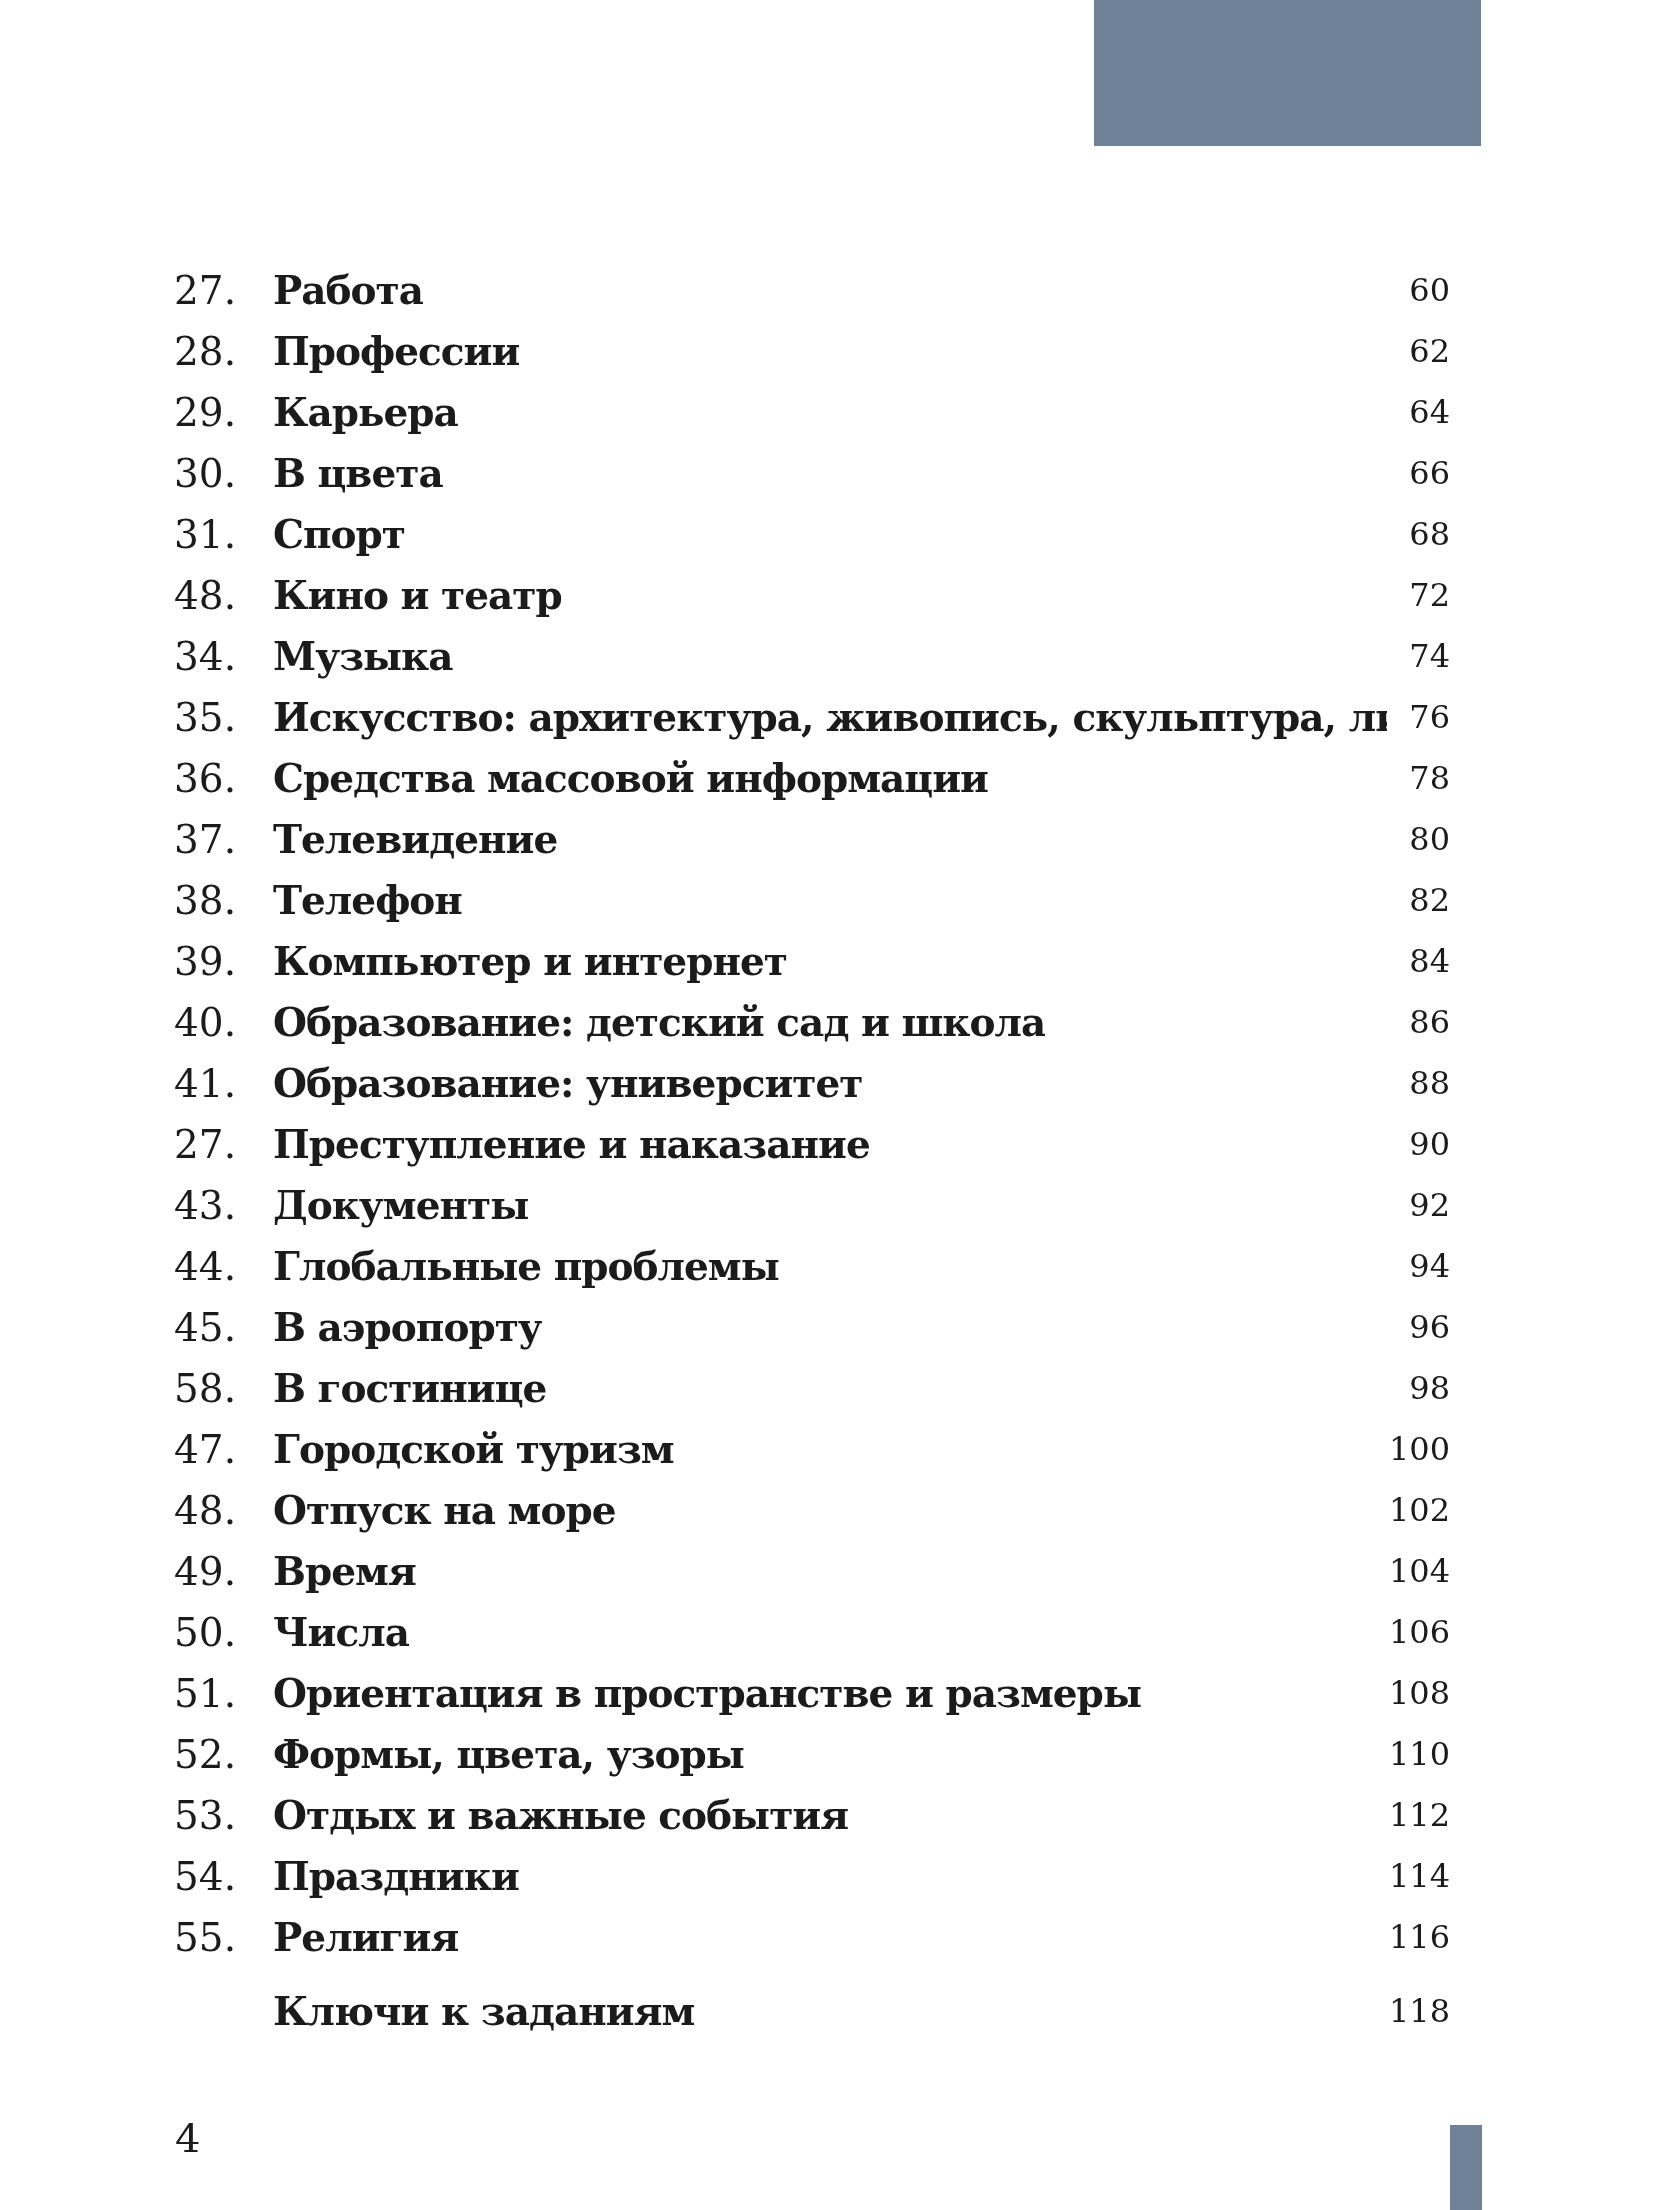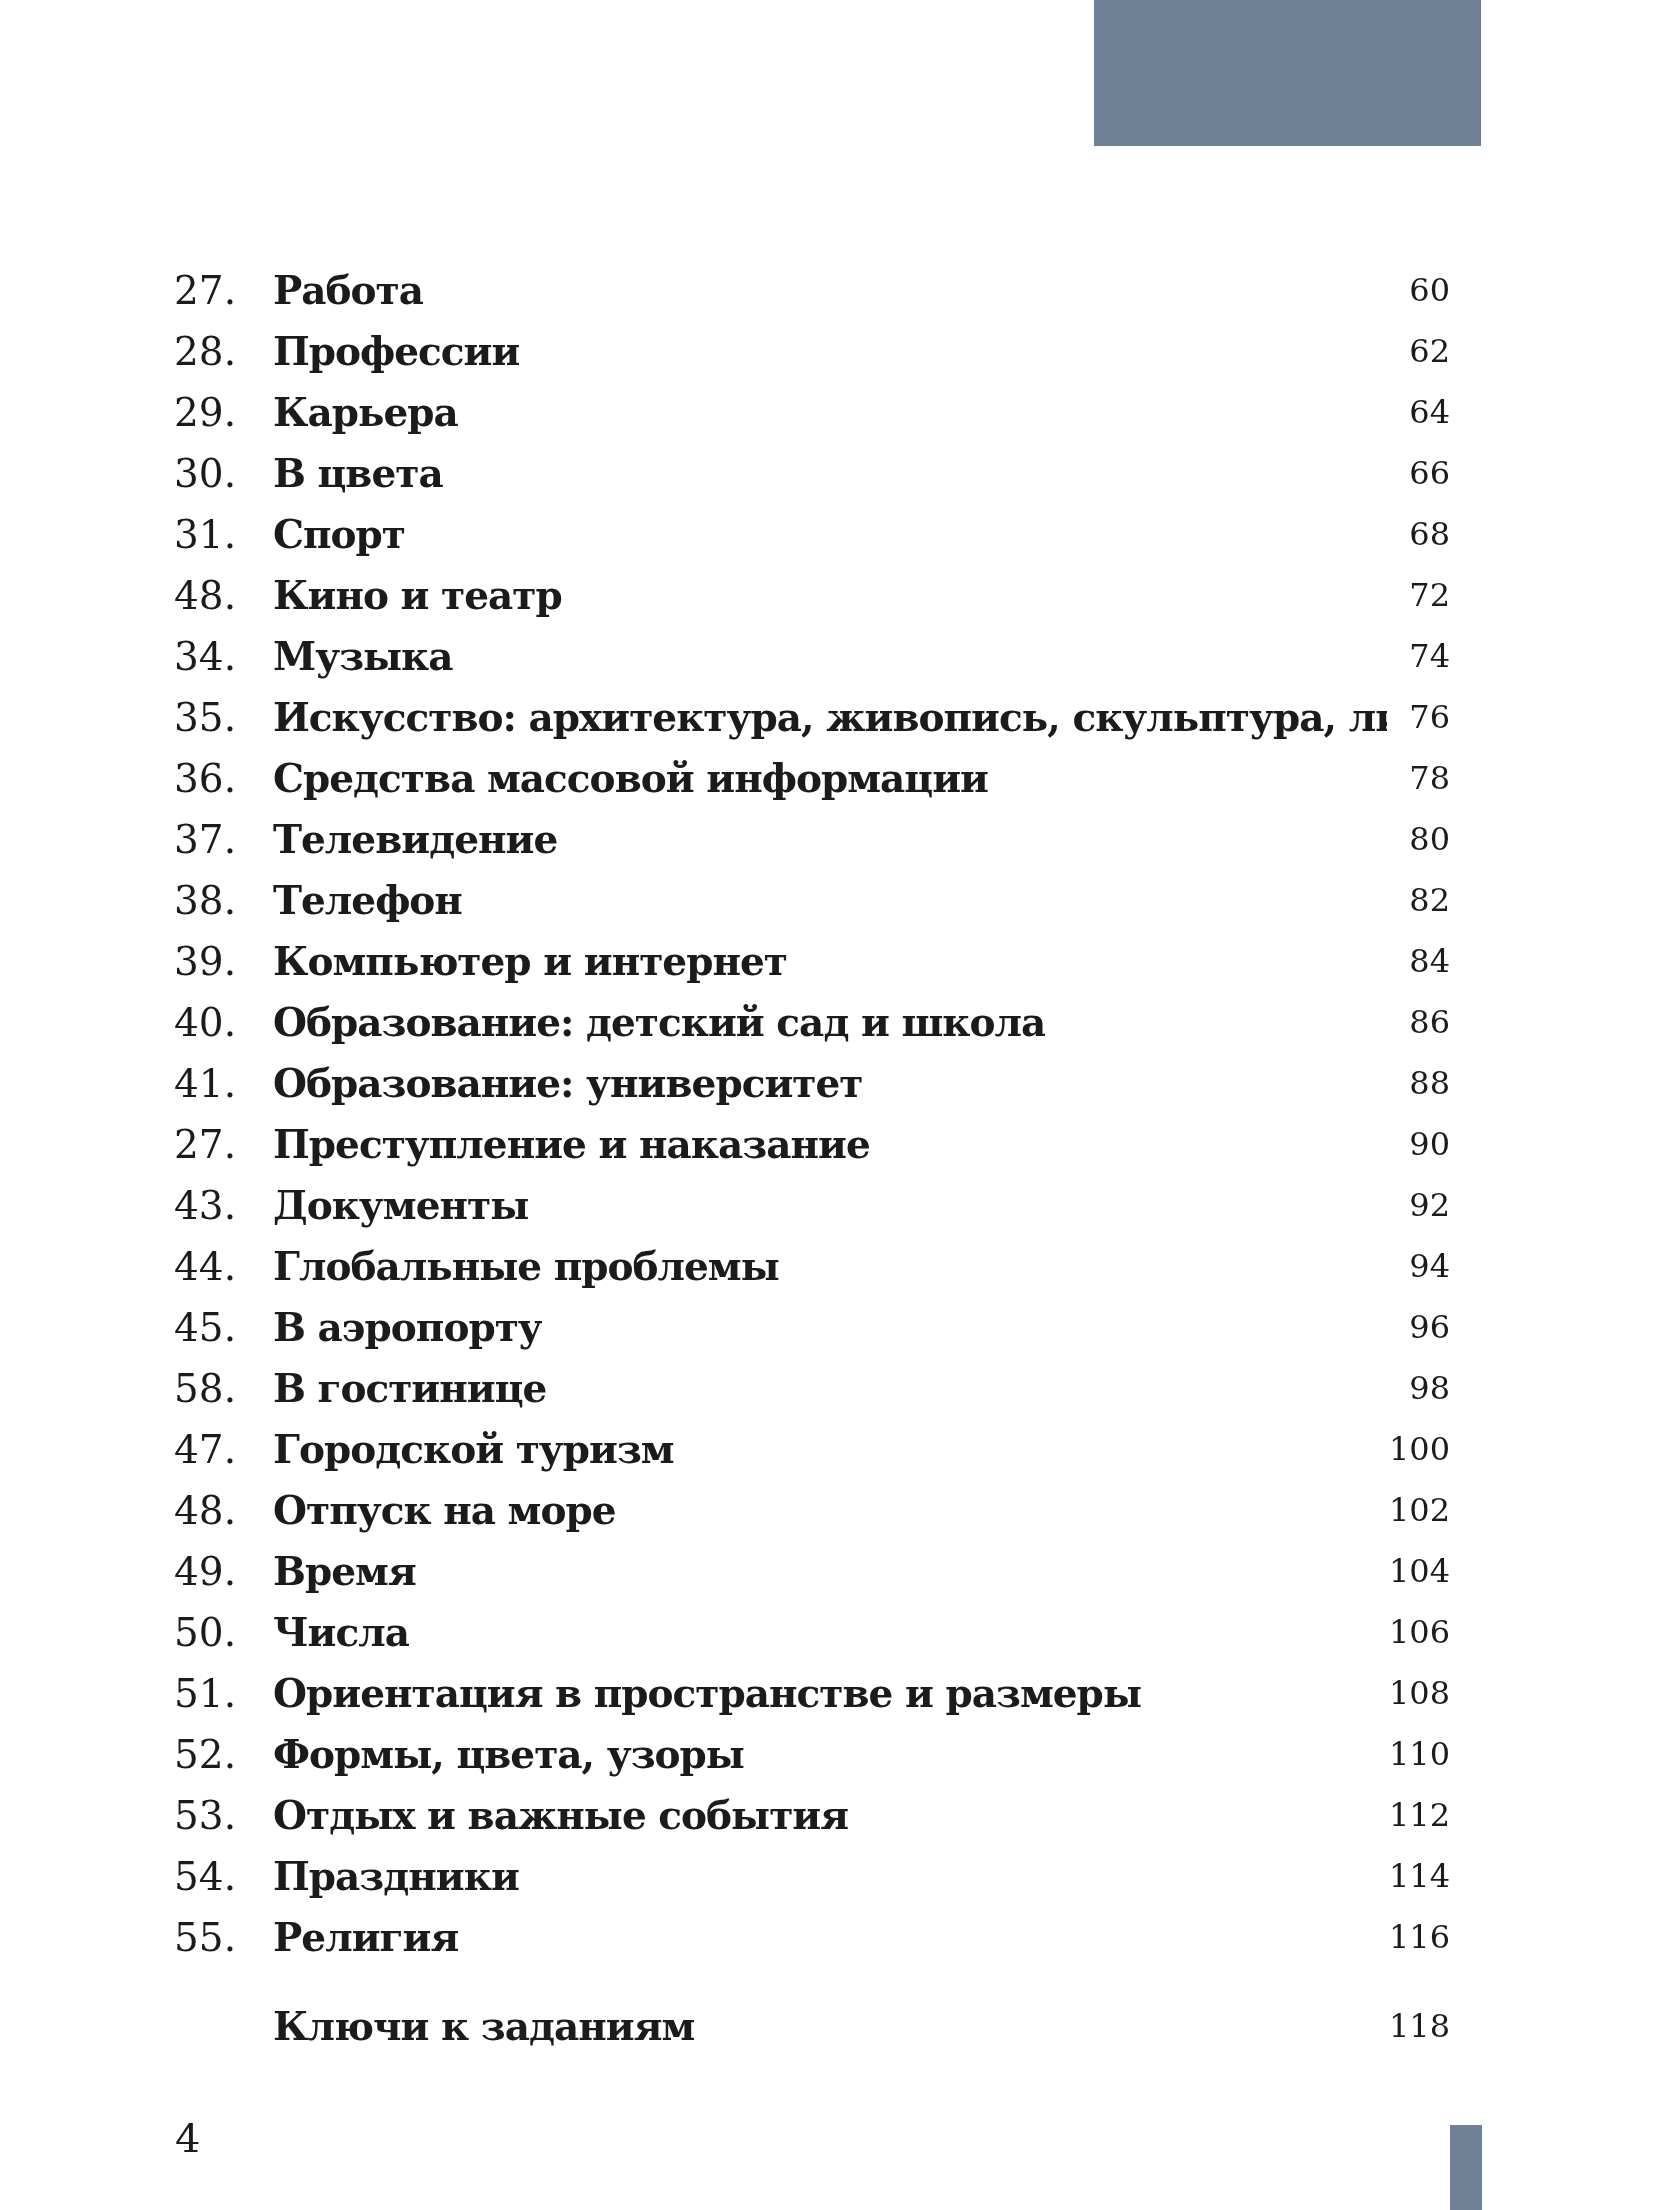--- a/index.html
+++ b/index.html
@@ -71,21 +71,21 @@
   }
   .toc-row .page {
     flex: 0 0 auto;
     padding-left: 4.9px;
     font-size: 32px;
     line-height: 61px;
     font-weight: 400;
     text-align: right;
   }
   .toc-row.keys-row {
-    margin-top: 28px;
+    margin-top: 13px;
   }
 
   .page-footer-number {
     position: absolute;
     left: 175px;
     top: 2116px;
     font-size: 40px;
     line-height: 1.1;
     font-weight: 400;
   }

